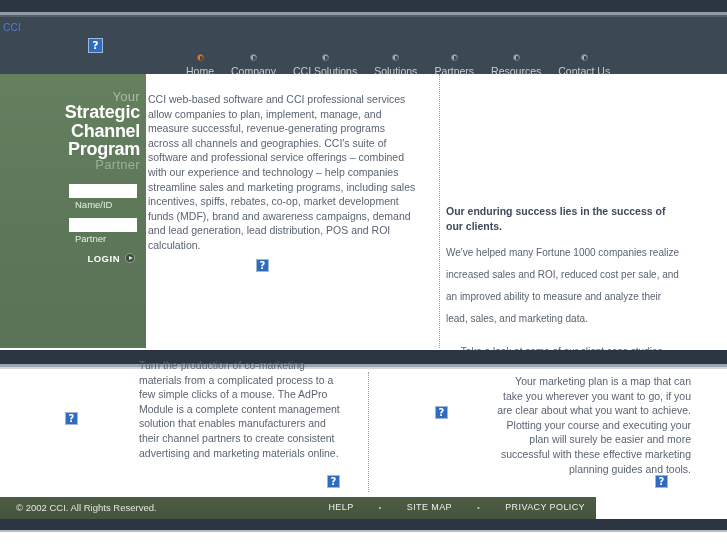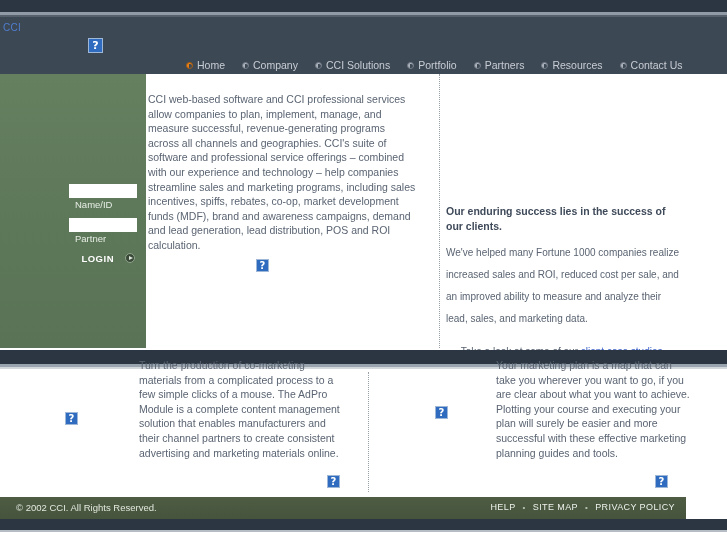--- a/index.html
+++ b/index.html
@@ -84,20 +84,21 @@
   .nav-item {
     display: flex;
     align-items: center;
     gap: 4px;
     padding: 0 9px 0 0;
     margin-right: 8px;
     color: #c8cdd4;
     font-size: 10.5px;
     white-space: nowrap;
     cursor: pointer;
+    flex-direction: column;
   }
   .nav-item:last-child { margin-right: 0; text-align: right; }
   .nav-bullet {
     width: 7px; height: 7px;
     border-radius: 50%;
     background: #aab2bc;
     border: 1px solid #6d7682;
     box-sizing: border-box;
     position: relative;
     flex: none;
@@ -178,21 +179,21 @@
     display: block;
     color: #e7eee5;
     font-size: 9.5px;
     text-align: left;
     margin: 1px 0 8px 75px;
   }
   .loginrow {
     display: flex;
     align-items: flex-start;
     justify-content: flex-end;
-    gap: 11px;
+    gap: 5px;
     margin-top: 9px;
     padding-right: 2px;
   }
   .login-label {
     color: #ffffff;
     font-size: 9.5px;
     font-weight: bold;
     letter-spacing: .5px;
   }
   .login-arrow {
@@ -302,44 +303,45 @@
   .ph-lower-right { position: absolute; left: 435px; top: 405px; }
   .ph-lower-far { position: absolute; left: 655px; top: 474px; }
 
   .col-lower-left {
     position: absolute;
     left: 139px; top: 358px;
     width: 205px;
   }
   .col-lower-right {
     position: absolute;
-    left: 496px; top: 358px;
+    left: 496px; top: 374px;
     width: 195px;
+    text-align: right;
   }
 
   
   .footer {
     position: absolute;
     left: 0; top: 497px;
-    width: 686px; height: 22px;
+    width: 596px; height: 22px;
     background: #48563f;
     background-image: linear-gradient(180deg, #4e5c44 0%, #46543d 100%);
   }
   .footer-left {
     position: absolute;
     left: 16px; top: 5px;
     color: #e3e8de;
     font-size: 9.5px;
   }
   .footer-right {
     position: absolute;
     right: 11px; top: 5px;
     display: flex;
     align-items: center;
-    gap: 7px;
+    gap: 25px;
     color: #e3e8de;
     font-size: 9px;
     letter-spacing: .4px;
   }
   .footer-right .sep { color: #b8c2b2; font-size: 8px; }
   .footer-link { color: #eef2ec; text-decoration: none; cursor: pointer; }
 
   .bottomband {
     position: absolute;
     left: 0; top: 519px;
@@ -381,37 +383,43 @@
   <div class="nav-item">
     <span class="nav-bullet"></span>
     <span>Company</span>
   </div>
   <div class="nav-item">
     <span class="nav-bullet"></span>
     <span>CCI Solutions</span>
   </div>
   <div class="nav-item">
     <span class="nav-bullet"></span>
-    <span>Portfolio</span>
+    <span>Solutions</span>
   </div>
   <div class="nav-item">
     <span class="nav-bullet"></span>
     <span>Partners</span>
   </div>
   <div class="nav-item">
     <span class="nav-bullet"></span>
     <span>Resources</span>
   </div>
   <div class="nav-item">
     <span class="nav-bullet"></span>
     <span>Contact Us</span>
   </div>
 </div>
 
 <div class="sidebar">
+  <div class="tagline">
+    <span class="tag-your">Your</span>
+    <span class="tag-strategic">Strategic</span>
+    <span class="tag-channel">Channel Program</span>
+    <span class="tag-partner">Partner</span>
+  </div>
 
   <div class="loginbox">
     <input type="text" value="" placeholder="" style="">
     <span class="fieldlabel">Name/ID</span>
     <input type="password" value="" placeholder="" style="">
     <span class="fieldlabel">Partner</span>
     <div class="loginrow">
       <span class="login-label">LOGIN</span>
       <span class="login-arrow"></span>
     </div>

